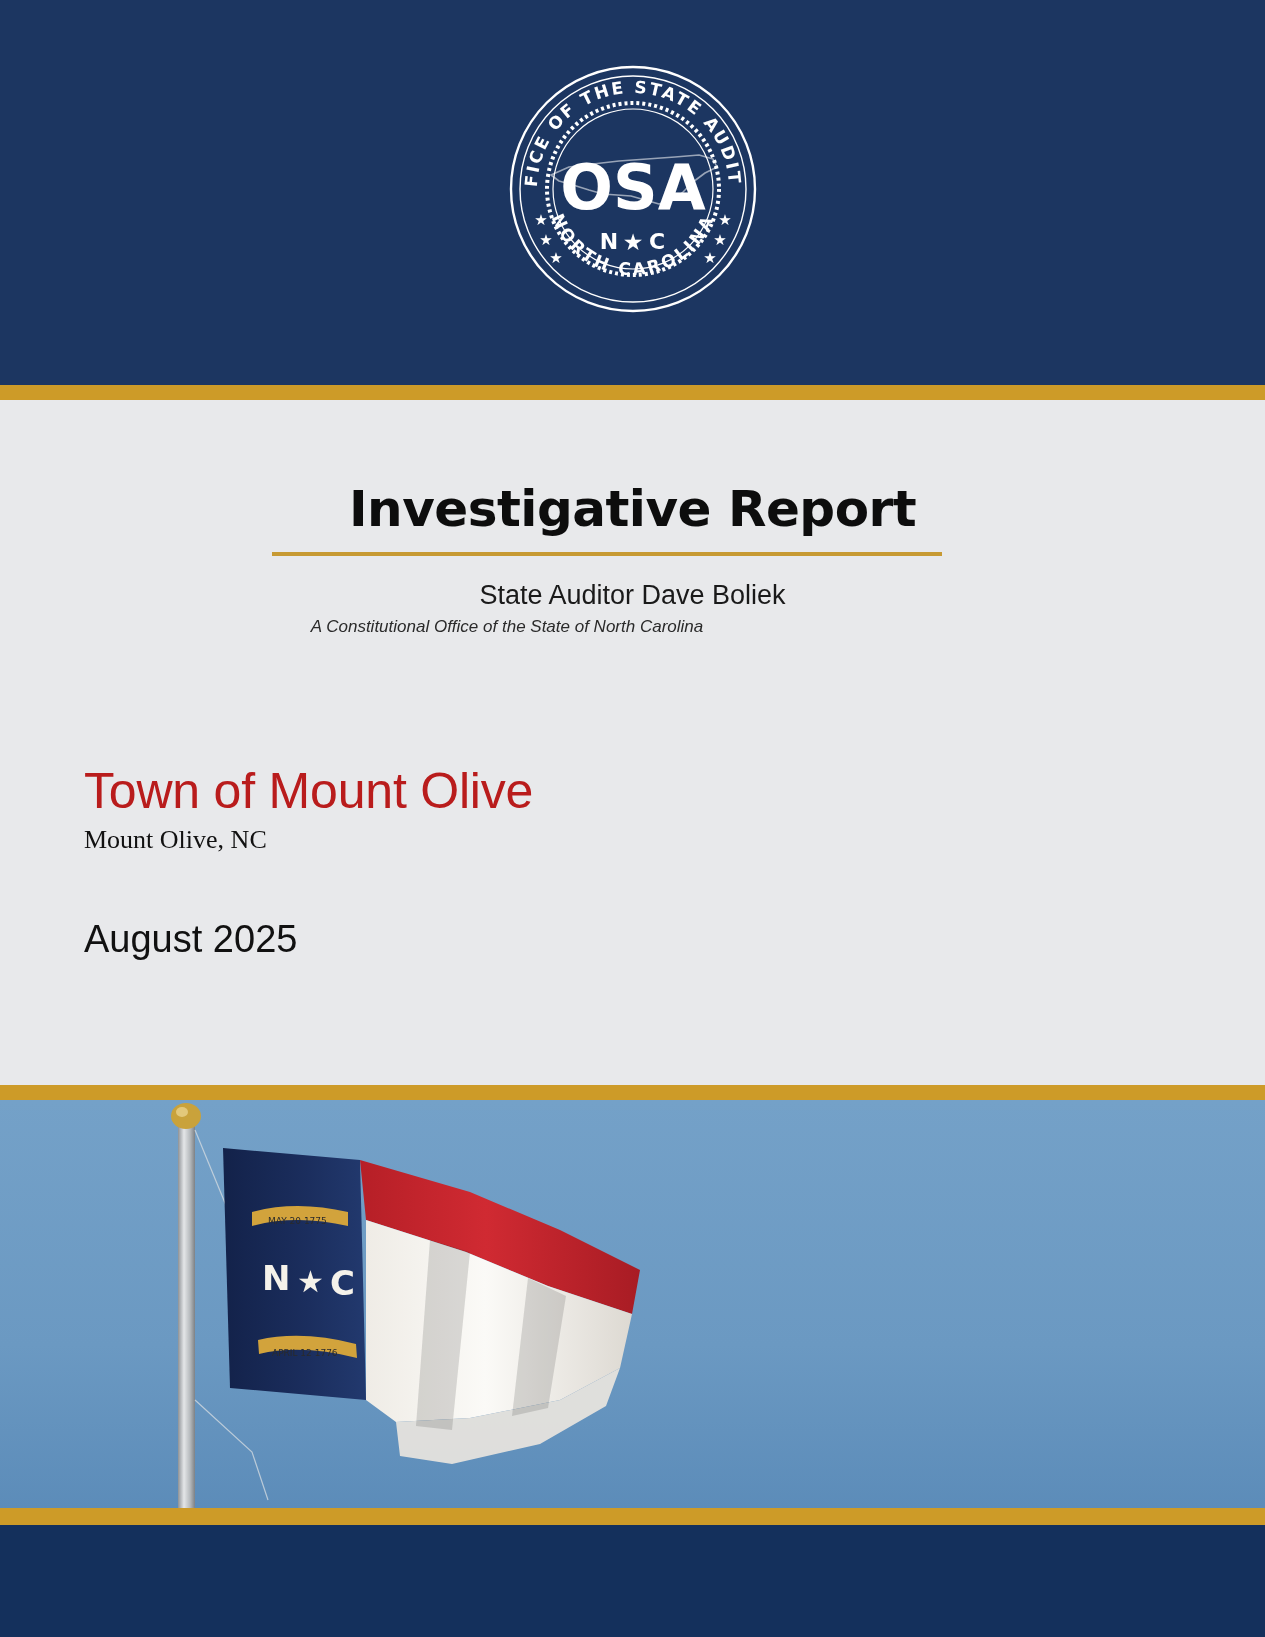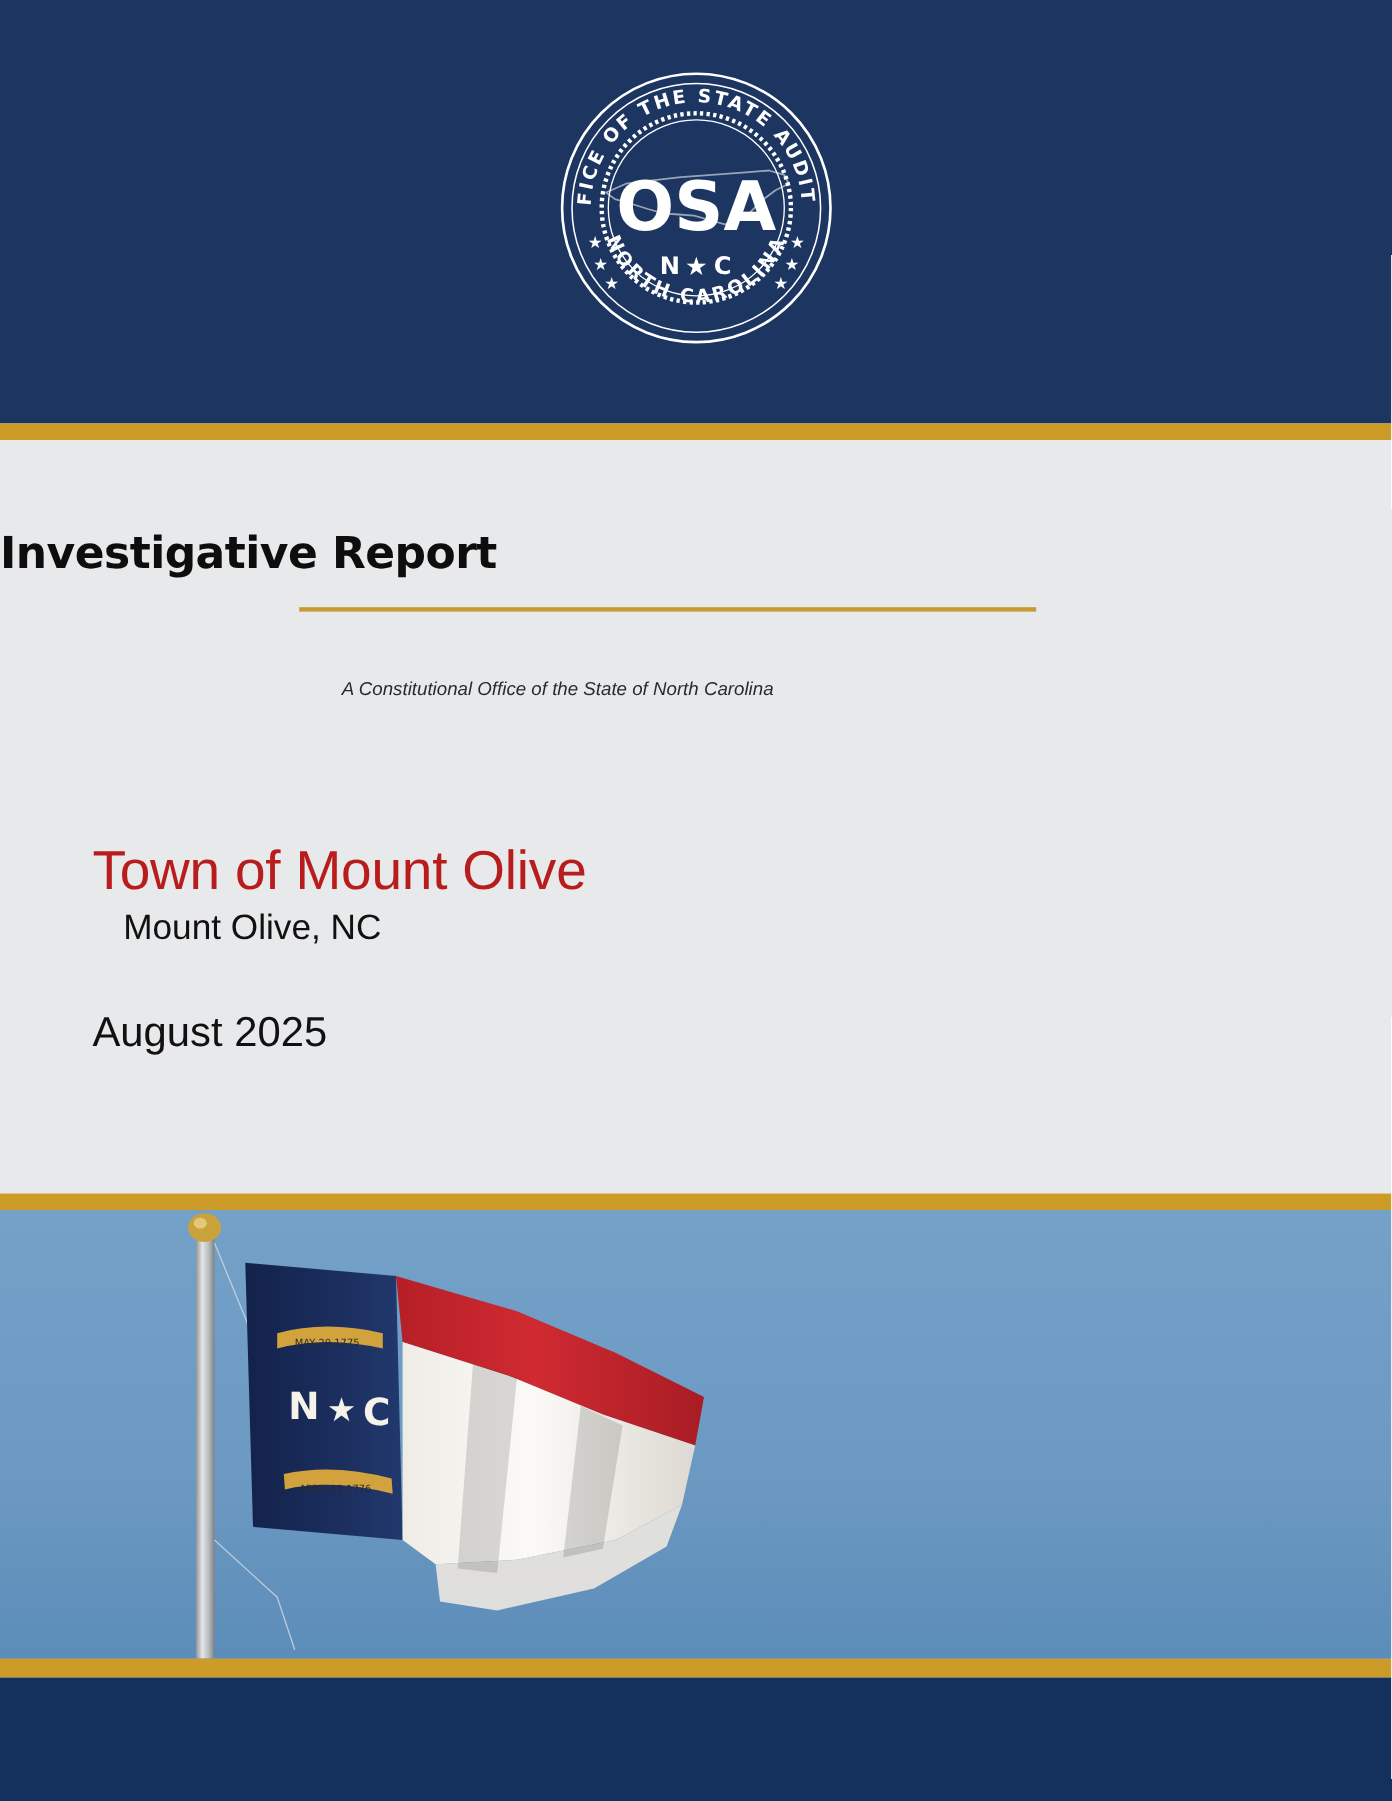--- a/index.html
+++ b/index.html
@@ -52,24 +52,24 @@
     left: 0; top: 400px;
     width: 1265px;
     height: 685px;
     background: #e8e9eb;
   }
 
   .report-title {
     position: absolute;
     left: 0; top: 80px;
     width: 1265px;
-    text-align: left;
+    text-align: center;
     font-family: "DejaVu Sans", sans-serif;
     font-weight: bold;
-    font-size: 40px;
+    font-size: 50px;
     letter-spacing: -0.5px;
     color: #0d0d0d;
   }
   .title-rule {
     position: absolute;
     left: 272px; top: 152px;
     width: 670px;
     height: 4px;
     background: #c79a33;
   }
@@ -99,25 +99,24 @@
     left: 84px; top: 362px;
     font-family: "Liberation Sans", sans-serif;
     font-size: 50px;
     font-weight: 400;
     color: #b91c1c;
     letter-spacing: -0.2px;
   }
   .entity-location {
     position: absolute;
     left: 84px; top: 425px;
-    font-family: Liberation Sans, sans-serif;
-    font-size: 32px;
+    font-family: Liberation Serif, serif;
+    font-size: 26px;
     font-weight: 400;
     color: #111111;
-    margin-left: 28px;
   }
   .report-date {
     position: absolute;
     left: 84px; top: 518px;
     font-family: "Liberation Sans", sans-serif;
     font-size: 38px;
     font-weight: 400;
     color: #111111;
   }
 
@@ -207,20 +206,21 @@
   </div>
 
   <div class="gold-rule-top"></div>
 
   <div class="mid">
 
     <div class="report-title">Investigative Report</div>
 
     <div class="title-rule"></div>
 
+    <div class="auditor-name">State Auditor Dave Boliek</div>
 
     <div class="constitutional-line">A Constitutional Office of the State of North Carolina</div>
 
     <div class="entity-name">Town of Mount Olive</div>
 
     <div class="entity-location">Mount Olive, NC</div>
 
     <div class="report-date">August 2025</div>
   </div>
 

